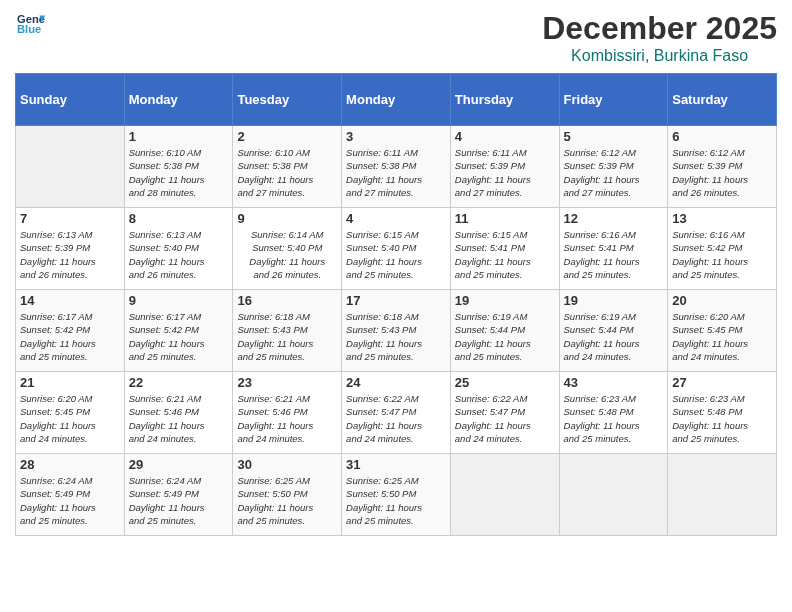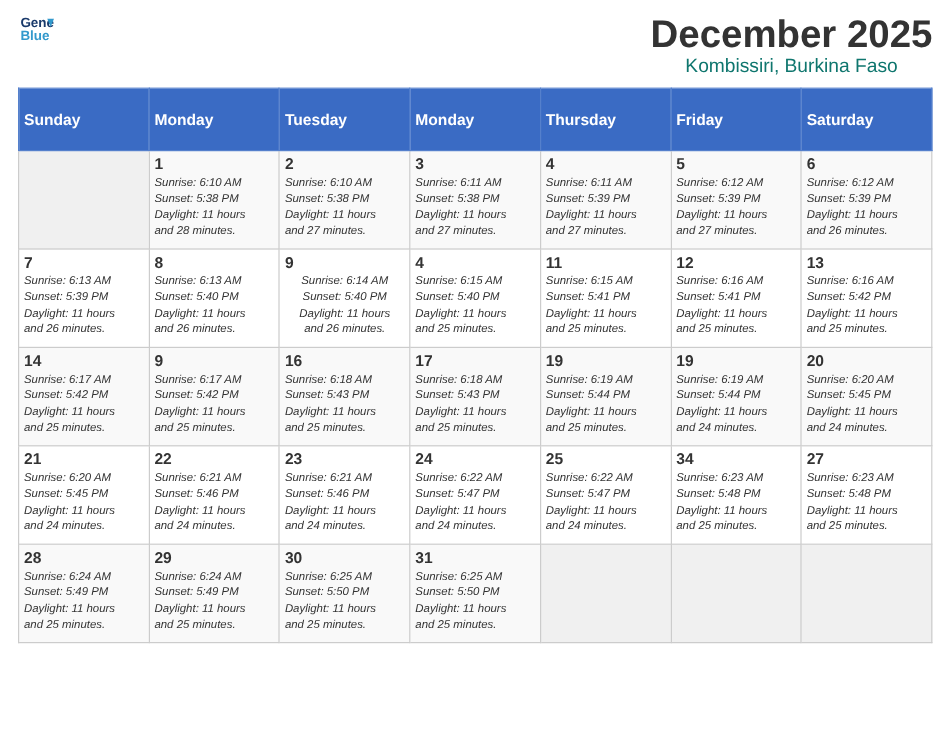--- a/index.html
+++ b/index.html
@@ -294,21 +294,21 @@
 and 24 minutes.</div>
           </td>
           <td>
             <span class="day-num">25</span>
             <div class="cell-info" style="white-space: pre-line;">Sunrise: 6:22 AM
 Sunset: 5:47 PM
 Daylight: 11 hours
 and 24 minutes.</div>
           </td>
           <td>
-            <span class="day-num">34</span>
+            <span class="day-num">43</span>
             <div class="cell-info" style="white-space: pre-line;">Sunrise: 6:23 AM
 Sunset: 5:48 PM
 Daylight: 11 hours
 and 25 minutes.</div>
           </td>
           <td>
             <span class="day-num">27</span>
             <div class="cell-info" style="white-space: pre-line;">Sunrise: 6:23 AM
 Sunset: 5:48 PM
 Daylight: 11 hours

